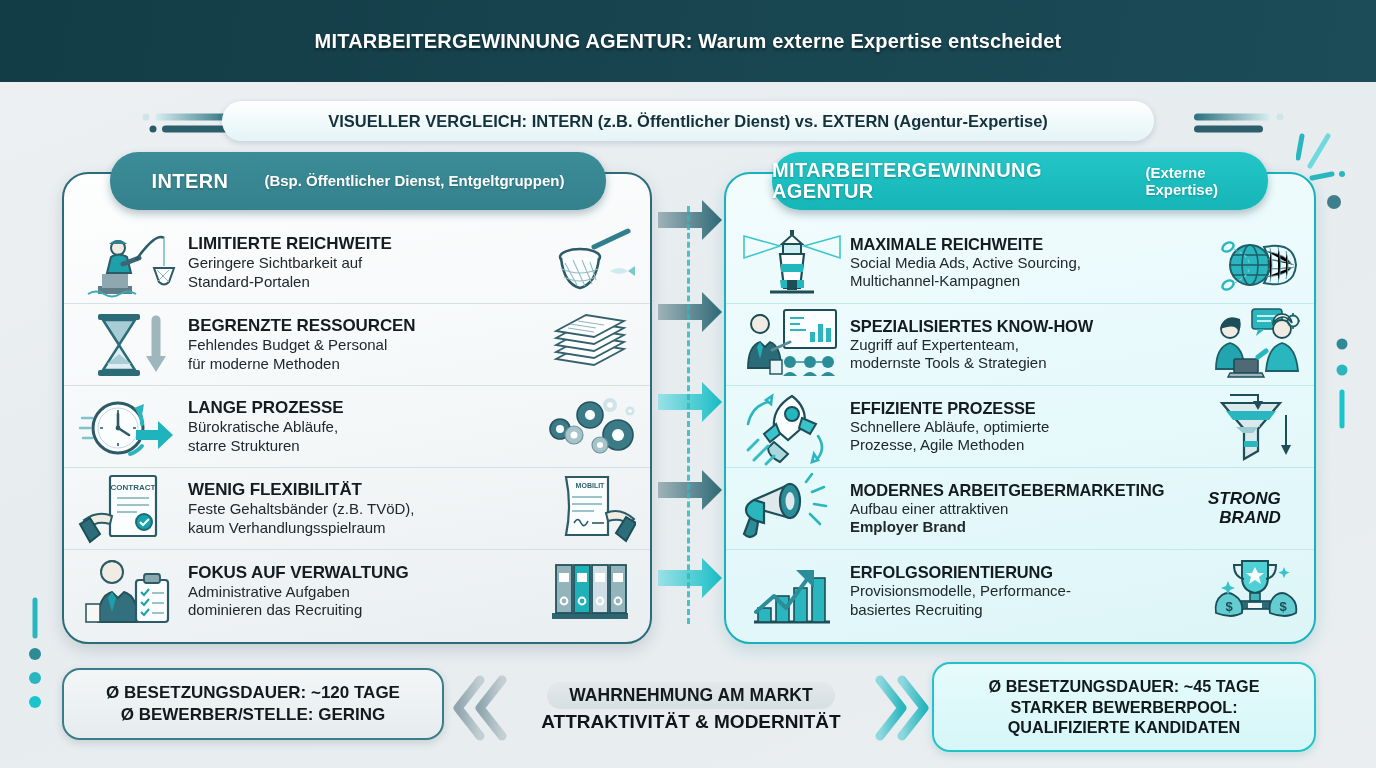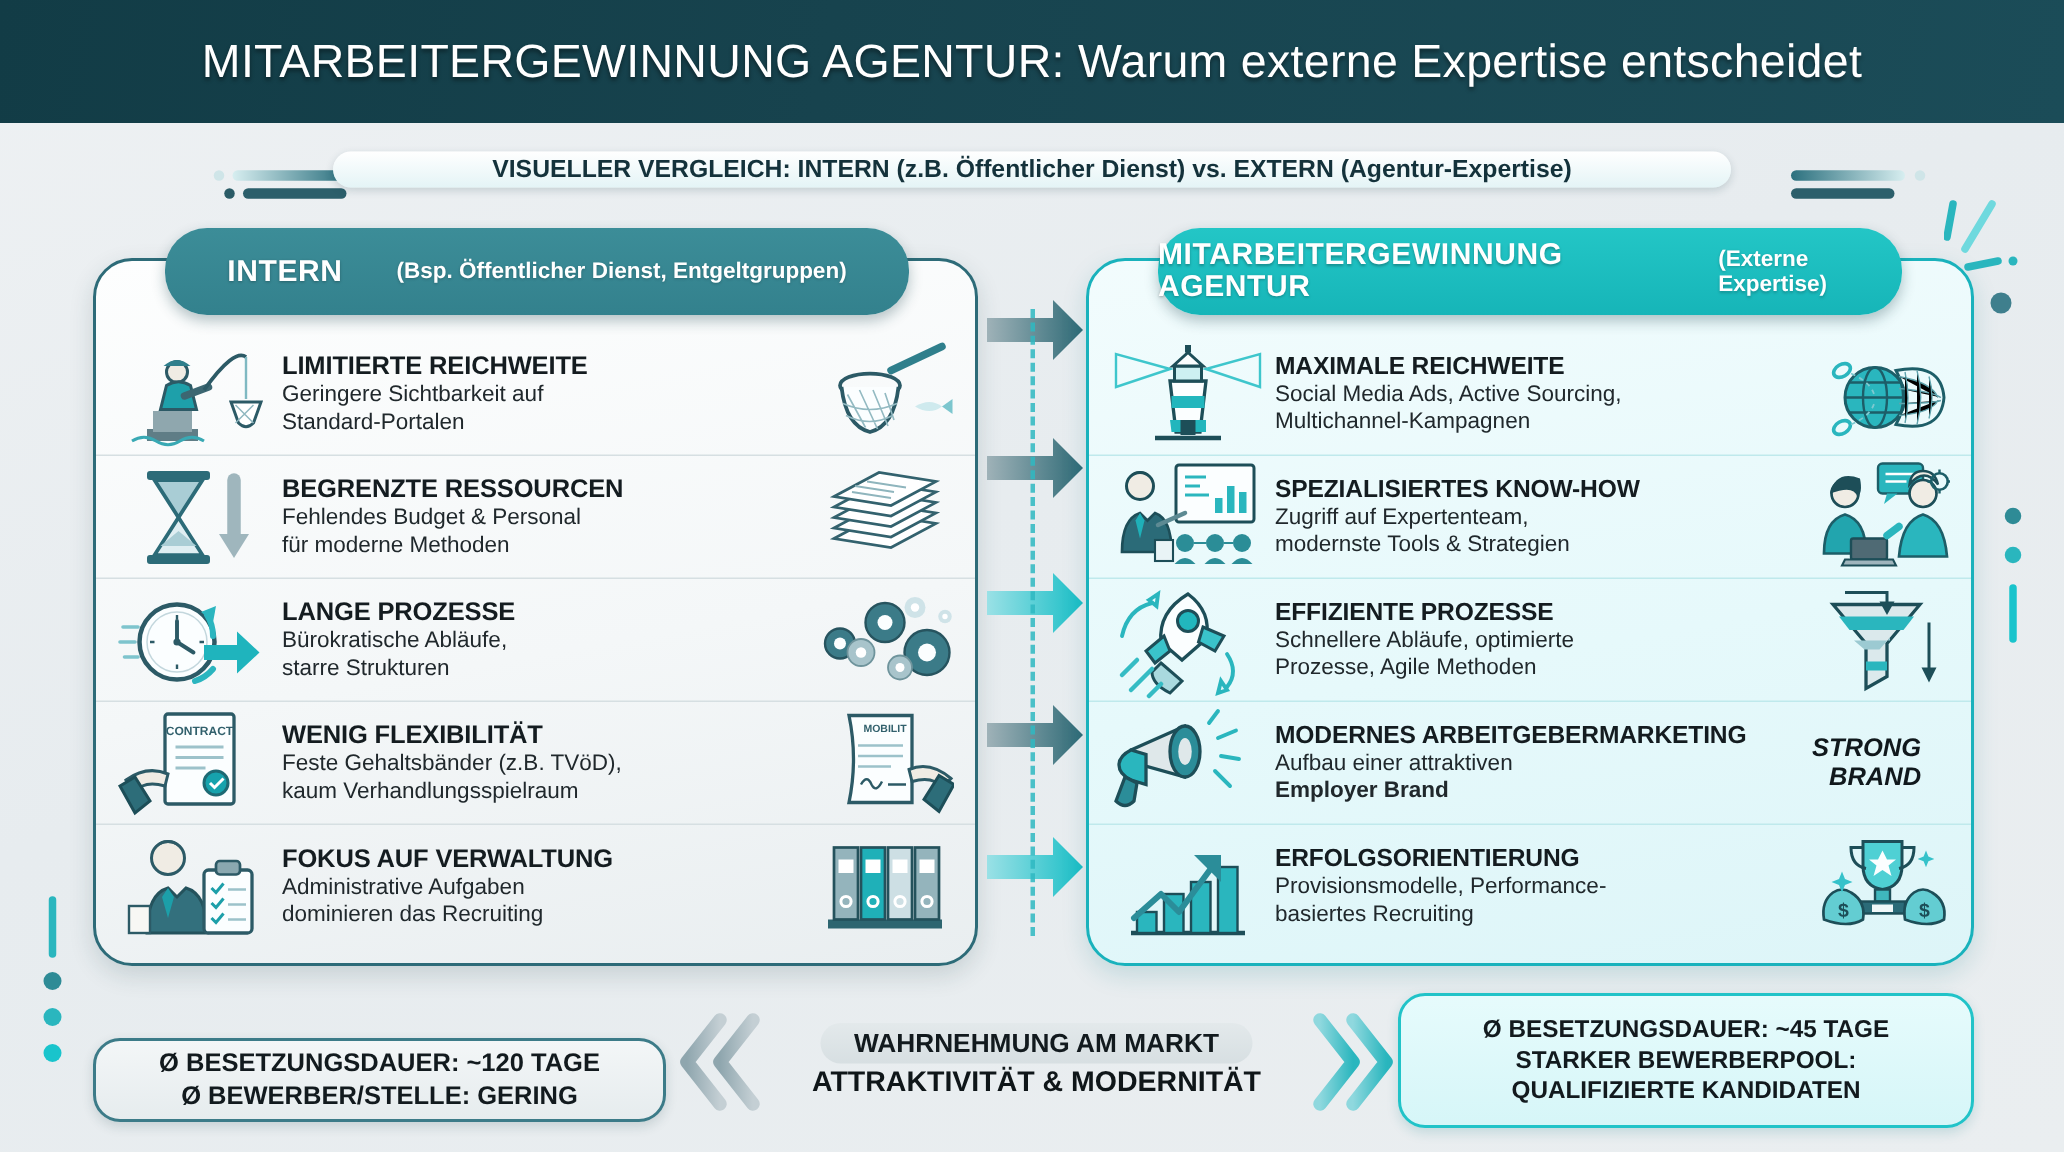--- a/index.html
+++ b/index.html
@@ -16,31 +16,31 @@
   }
 
   
   .titlebar {
     position: absolute; left: 0; top: 0; width: 1376px; height: 82px;
     background: linear-gradient(100deg, #123c46 0%, #17434e 40%, #1b4c58 100%);
     display: flex; align-items: center; justify-content: center;
   }
   .titlebar h1 {
     color: #ffffff;
-    font-size: 31px;
-    font-weight: normal;
+    font-size: 20px;
+    font-weight: bold;
     letter-spacing: 0.2px;
     text-shadow: 0 2px 3px rgba(0,0,0,.45);
     white-space: nowrap;
   }
 
   
   .subbanner {
     position: absolute; left: 222px; top: 101px;
-    width: 932px; height: 24px;
+    width: 932px; height: 40px;
     background: linear-gradient(180deg, #ffffff 0%, #e4f4f6 100%);
     border-radius: 20px;
     box-shadow: 0 2px 6px rgba(20,60,70,.18);
     display: flex; align-items: center; justify-content: center;
   }
   .subbanner span {
     font-size: 16.5px; font-weight: bold; color: #14323b;
     white-space: nowrap;
   }
   .deco-dashL, .deco-dashR {
@@ -134,21 +134,21 @@
 
   
   .sumbox {
     position: absolute;
     border-radius: 18px;
     display: flex; flex-direction: column;
     align-items: center; justify-content: center;
     text-align: center;
   }
   .sum-left {
-    left: 62px; top: 692px; width: 382px; height: 56px;
+    left: 62px; top: 668px; width: 382px; height: 72px;
     background: linear-gradient(180deg, #f3f6f7 0%, #e6ecee 100%);
     border: 2px solid #3c7b88;
     box-shadow: 0 3px 8px rgba(25,60,70,.16);
   }
   .sum-right {
     left: 932px; top: 662px; width: 384px; height: 90px;
     background: linear-gradient(180deg, #e6fbfc 0%, #d6f6f8 100%);
     border: 2px solid #21c3c8;
     box-shadow: 0 3px 8px rgba(20,130,140,.18);
   }

